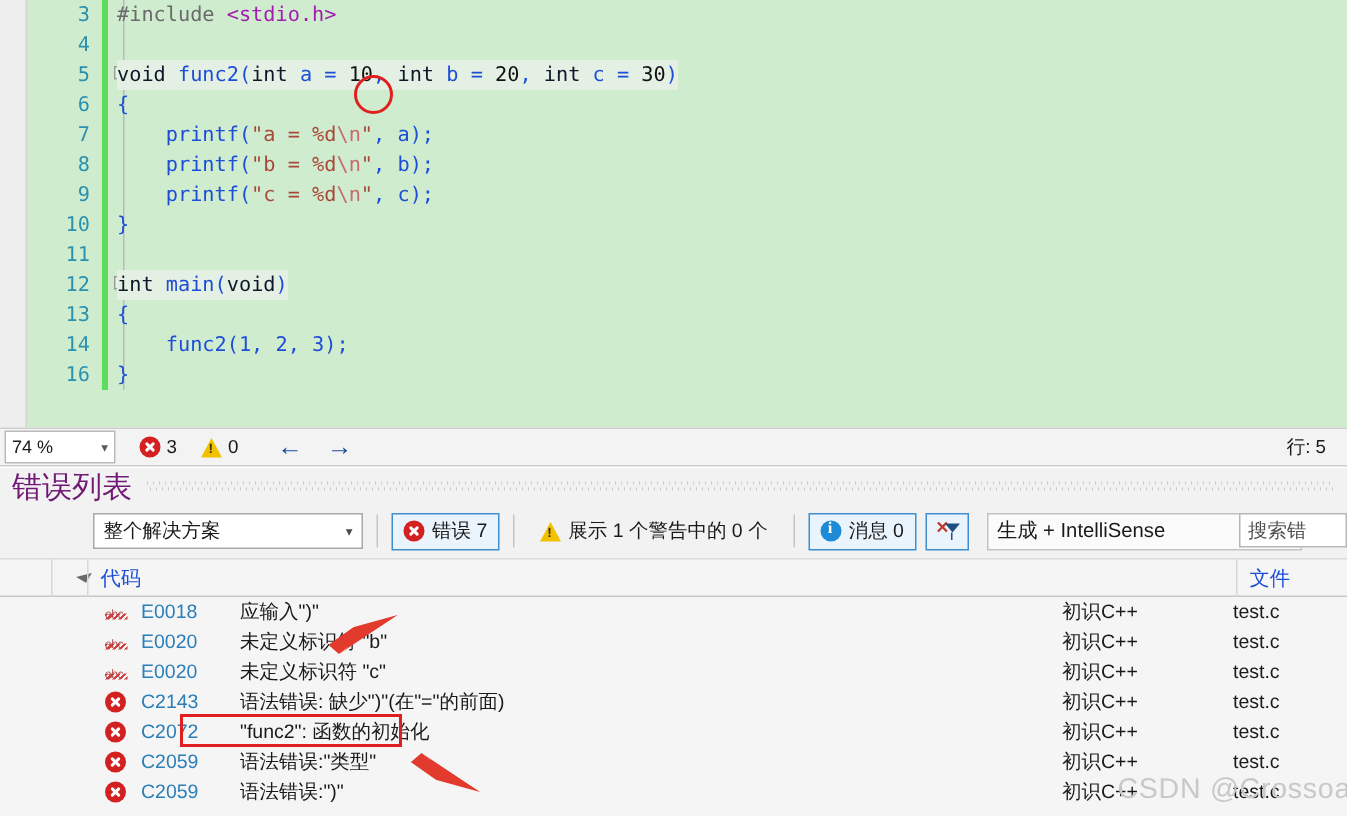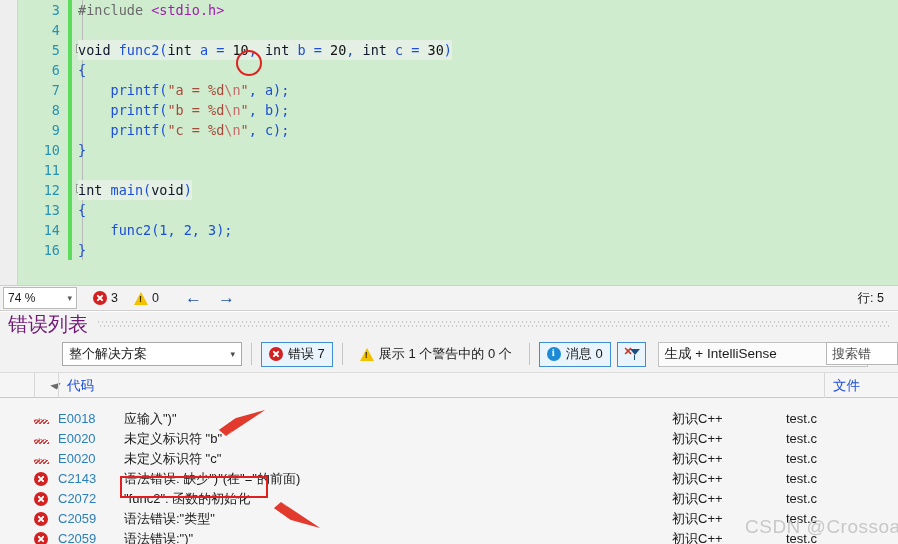--- a/index.html
+++ b/index.html
@@ -197,22 +197,22 @@
   }
   .gh-sortmark {
     position: absolute; left: 52px; top: 5px; font-size: 10px; color: #6a6a6a;
     transform: rotate(30deg);
   }
 
   
   .grid-body { position: absolute; left: 0; top: 86px; width: 898px; height: 146px; background: #f5f5f5; }
   .row { position: relative; height: 20px; }
   .cell {
-    position: absolute; top: 11px; height: 20px; line-height: 20px;
-    font-size: 13px; color: #1a1a1a; white-space: nowrap; overflow: hidden;
+    position: absolute; top: 0; height: 20px; line-height: 20px;
+    font-size: 13px; color: #1a1a1a; white-space: nowrap; overflow: hidden; margin-left: 36px;
   }
   .c-icon  { left: 34px; width: 20px; display: flex; align-items: center; height: 20px; }
   .c-code  { left: 58px; width: 62px; color: #2b7fb8; }
   .c-desc  { left: 124px; width: 540px; }
   .c-proj  { left: 672px; width: 110px; }
   .c-file  { left: 786px; width: 100px; }
 
   
   .annot { position: absolute; pointer-events: none; }
   .red-box {

